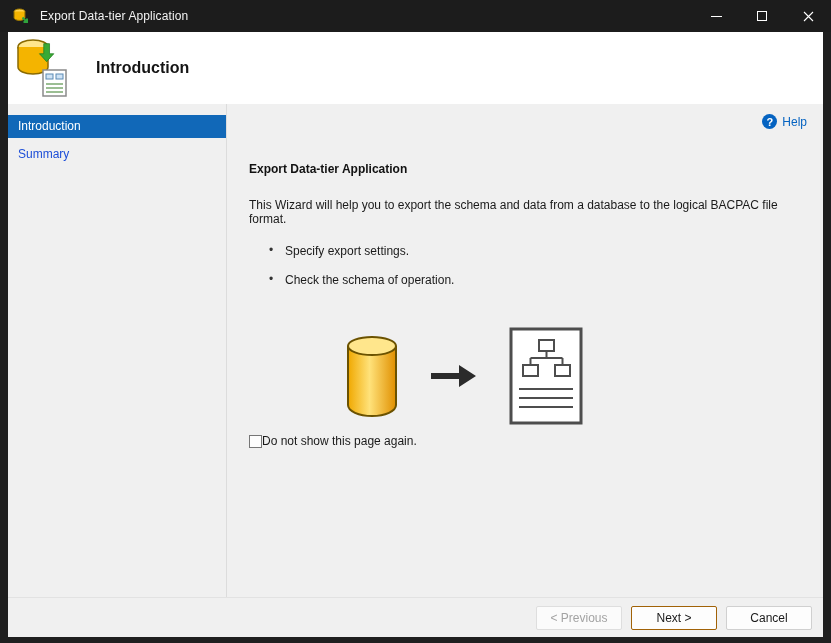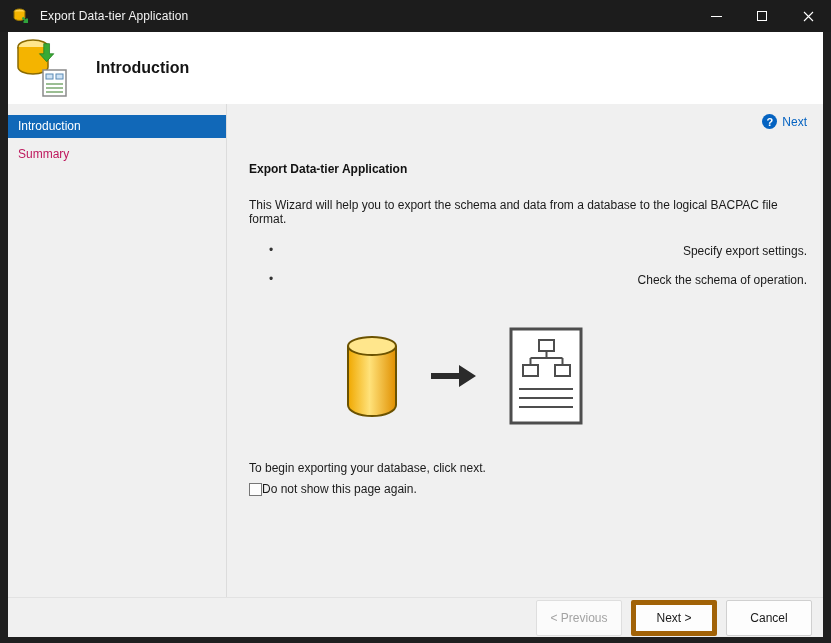--- a/index.html
+++ b/index.html
@@ -36,40 +36,40 @@
   .bodyarea {
     position:absolute; top:104px; left:8px; right:8px; bottom:46px;
     display:flex; background:#f0f0f0;
   }
   .sidebar {
     width:219px; flex:0 0 auto; background:#f0f0f0;
     border-right:1px solid #dcdcdc; padding-top:11px;
   }
   .side-item {
     height:23px; line-height:23px; margin-bottom:5px; padding-left:10px;
-    font-size:12px; color:#be185d; cursor:default; white-space:nowrap;
+    font-size:12px; color:#1d4ed8; cursor:default; white-space:nowrap;
   }
   .side-item.active { background:#1168b8; color:#ffffff; }
   .side-item.link   { color:#0563c1; }
 
   .content { flex:1 1 auto; position:relative; padding:10px 16px 0 22px; color:#1a1a1a; }
   .help {
     position:absolute; top:10px; right:16px;
     display:flex; align-items:center; gap:5px;
     color:#0563c1; font-size:12px; cursor:pointer;
   }
   .help-icon {
     width:15px; height:15px; border-radius:50%;
     background:#0563c1; color:#fff; font-size:11px; font-weight:bold;
     display:flex; align-items:center; justify-content:center; font-style:normal;
   }
   .content-heading { margin-top:48px; font-size:12px; font-weight:bold; color:#111; }
   .intro { margin-top:22px; font-size:12px; line-height:14px; max-width:540px; }
   .steps-intro { margin-top:21px; font-size:12px; }
-  ul.bullets { margin:18px 0 0 0; padding-left:36px; list-style:none;text-align:right; }
+  ul.bullets { margin:18px 0 0 0; padding-left:36px; list-style:none; }
   ul.bullets li { font-size:12px; margin-bottom:15px; position:relative; }
   ul.bullets li::before {
     content:"•"; position:absolute; left:-16px; top:-1px; color:#333; font-size:12px;
   }
 
   .graphic { margin-top:38px; margin-left:96px; display:flex; align-items:center; gap:32px; height:102px; }
   .graphic svg { display:block; }
 
   .closing { margin-top:34px; font-size:12px; }
   .checkbox-row { margin-top:7px; display:flex; align-items:center; font-size:12px; }
@@ -79,26 +79,26 @@
   }
 
   
   .footer {
     position:absolute; left:8px; right:8px; bottom:6px; height:40px;
     background:#f0f0f0; border-top:1px solid #e2e2e2;
     display:flex; align-items:center; justify-content:flex-end;
     gap:9px; padding-right:11px;
   }
   .btn {
-    min-width:86px; height:36px; font-size:12px; font-family:inherit;
+    min-width:86px; height:24px; font-size:12px; font-family:inherit;
     background:#fdfdfd; border:1px solid #d0d0d0; border-radius:2px;
     color:#1a1a1a; cursor:default; padding:0 10px;
   }
   .btn.disabled { color:#a3a3a3; background:#fbfbfb; border-color:#dedede; }
-  .btn.primary  { border:5px solid #a16207; }
+  .btn.primary  { border:1px solid #a16207; }
 </style>
 </head>
 <body>
 
 <div class="titlebar">
   <svg class="titlebar-icon" viewBox="0 0 17 17">
     <ellipse cx="6.5" cy="3.6" rx="5.4" ry="2.6" fill="#ffd34d" stroke="#a07b00" stroke-width="1"></ellipse>
     <path d="M1.1 3.6v6.2c0 1.5 2.4 2.6 5.4 2.6s5.4-1.1 5.4-2.6V3.6" fill="#f4b400" stroke="#a07b00" stroke-width="1"></path>
     <path d="M9.5 9.5l4.5 4.5M14 10.5v3.5h-3.5" fill="none" stroke="#2fa23c" stroke-width="2"></path>
   </svg>
@@ -139,21 +139,21 @@
 
   <div class="sidebar">
     <div class="side-item active">Introduction</div>
     <div class="side-item">Summary</div>
   </div>
 
   <div class="content">
 
     <div class="help">
       <i class="help-icon">?</i>
-      <span>Next</span>
+      <span>Help</span>
     </div>
 
     <div class="content-heading">Export Data-tier Application</div>
 
     <div class="intro">This Wizard will help you to export the schema and data from a database to the logical BACPAC file format.</div>
 
 
     <ul class="bullets">
       <li>Specify export settings.</li>
       <li>Check the schema of operation.</li>
@@ -184,21 +184,20 @@
         <line x1="21.5" y1="31" x2="21.5" y2="38" stroke="#4d4d4d" stroke-width="2"></line>
         <line x1="53.5" y1="31" x2="53.5" y2="38" stroke="#4d4d4d" stroke-width="2"></line>
         <rect x="14" y="38" width="15" height="11" fill="#ffffff" stroke="#4d4d4d" stroke-width="2"></rect>
         <rect x="46" y="38" width="15" height="11" fill="#ffffff" stroke="#4d4d4d" stroke-width="2"></rect>
         <line x1="10" y1="62" x2="64" y2="62" stroke="#4d4d4d" stroke-width="2"></line>
         <line x1="10" y1="71" x2="64" y2="71" stroke="#4d4d4d" stroke-width="2"></line>
         <line x1="10" y1="80" x2="64" y2="80" stroke="#4d4d4d" stroke-width="2"></line>
       </svg>
     </div>
 
-    <div class="closing">To begin exporting your database, click next.</div>
 
     <div class="checkbox-row">
       <input type="checkbox" style="">
       <span>Do not show this page again.</span>
     </div>
 
   </div>
 </div>
 
 <div class="footer">

